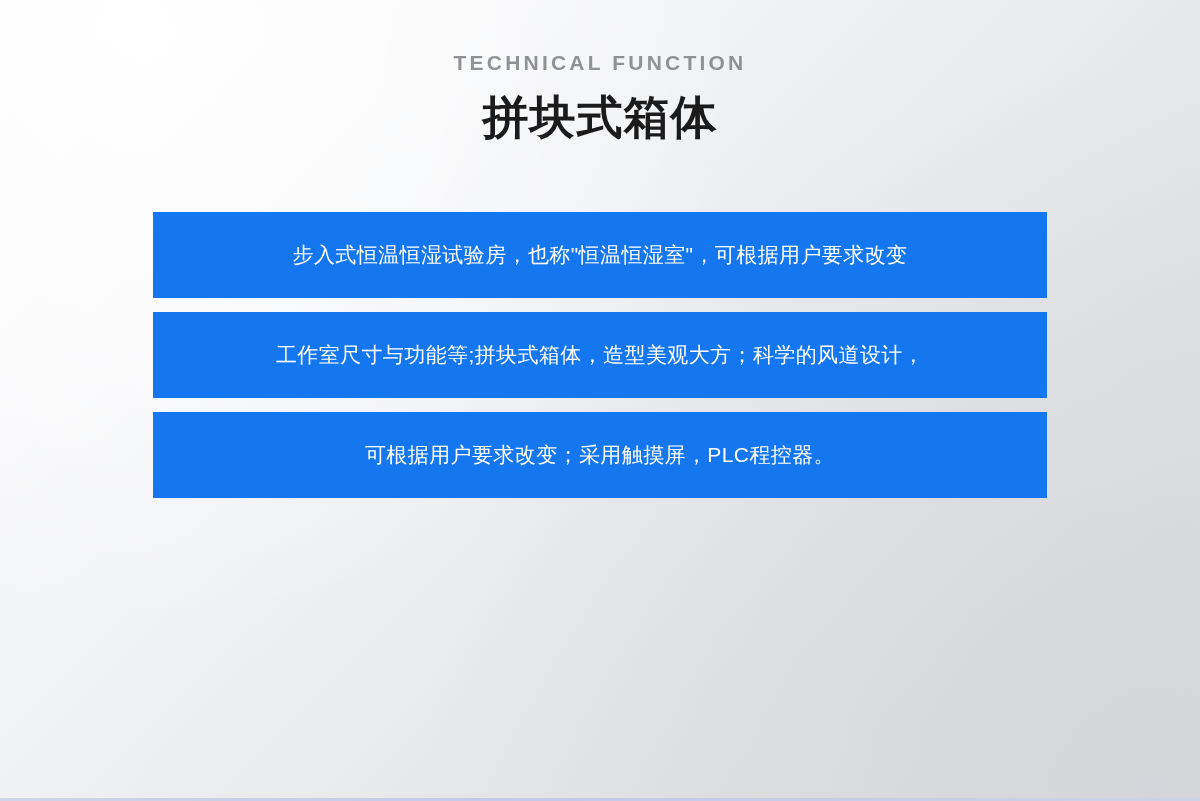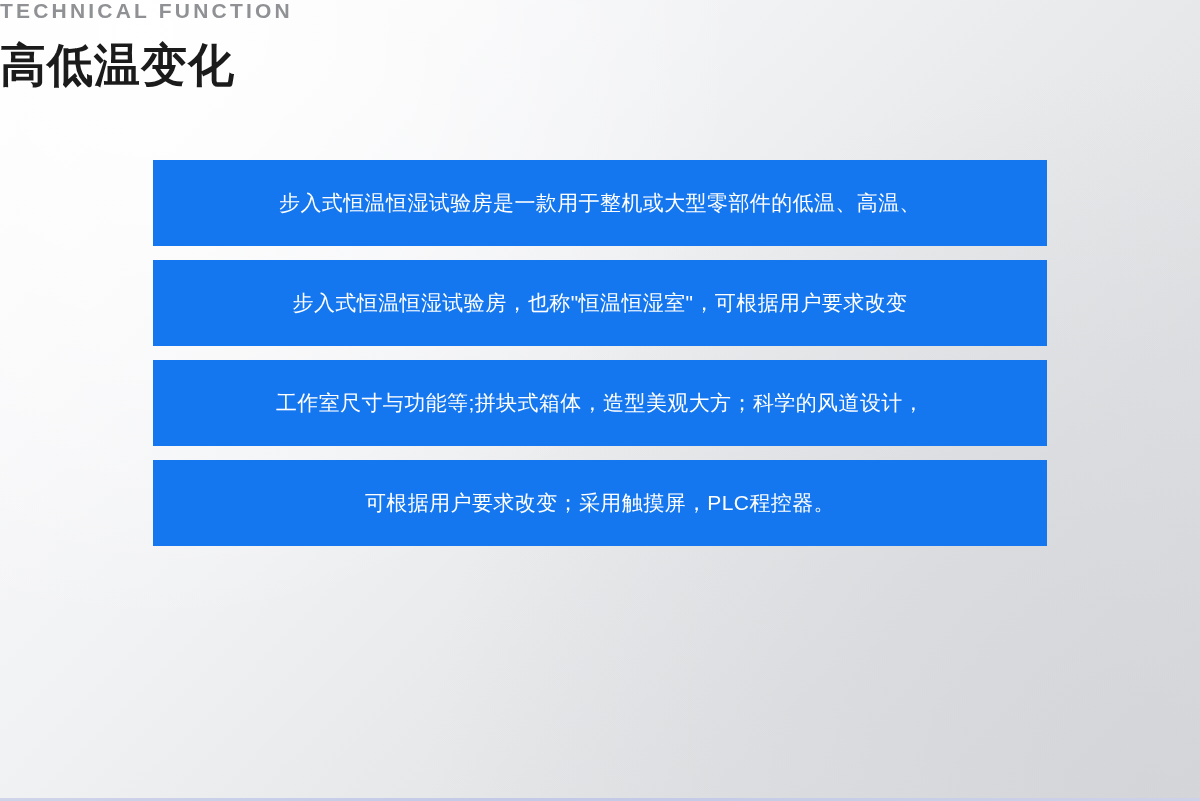--- a/index.html
+++ b/index.html
@@ -47,20 +47,22 @@
     left: 0;
     right: 0;
     bottom: 0;
     height: 3px;
     background: linear-gradient(90deg, #cfd4ea 0%, #c3c9e6 45%, #cdd2e8 100%);
   }
 
   .header {
     position: relative;
     z-index: 2;
+    text-align: center;
+    padding-top: 52px;
   }
 
   .eyebrow {
     font-size: 21px;
     font-weight: bold;
     letter-spacing: 3.2px;
     color: #8f9194;
     line-height: 1;
     text-transform: uppercase;
     font-family: "Liberation Sans", "DejaVu Sans", sans-serif;
@@ -108,28 +110,25 @@
     white-space: nowrap;
   }
 </style>
 </head>
 <body>
 
 <div class="page">
 
   <div class="header">
     <div class="eyebrow">TECHNICAL FUNCTION</div>
-    <h1 class="headline">高低温变化</h1>
+    <h1 class="headline">拼块式箱体</h1>
   </div>
 
   <div class="bars">
 
-    <div class="bar">
-      <span class="bar-text">步入式恒温恒湿试验房是一款用于整机或大型零部件的低温、高温、</span>
-    </div>
 
 
     <div class="bar">
       <span class="bar-text">步入式恒温恒湿试验房，也称"恒温恒湿室"，可根据用户要求改变</span>
     </div>
 
     <div class="bar">
       <span class="bar-text">工作室尺寸与功能等;拼块式箱体，造型美观大方；科学的风道设计，</span>
     </div>
 

